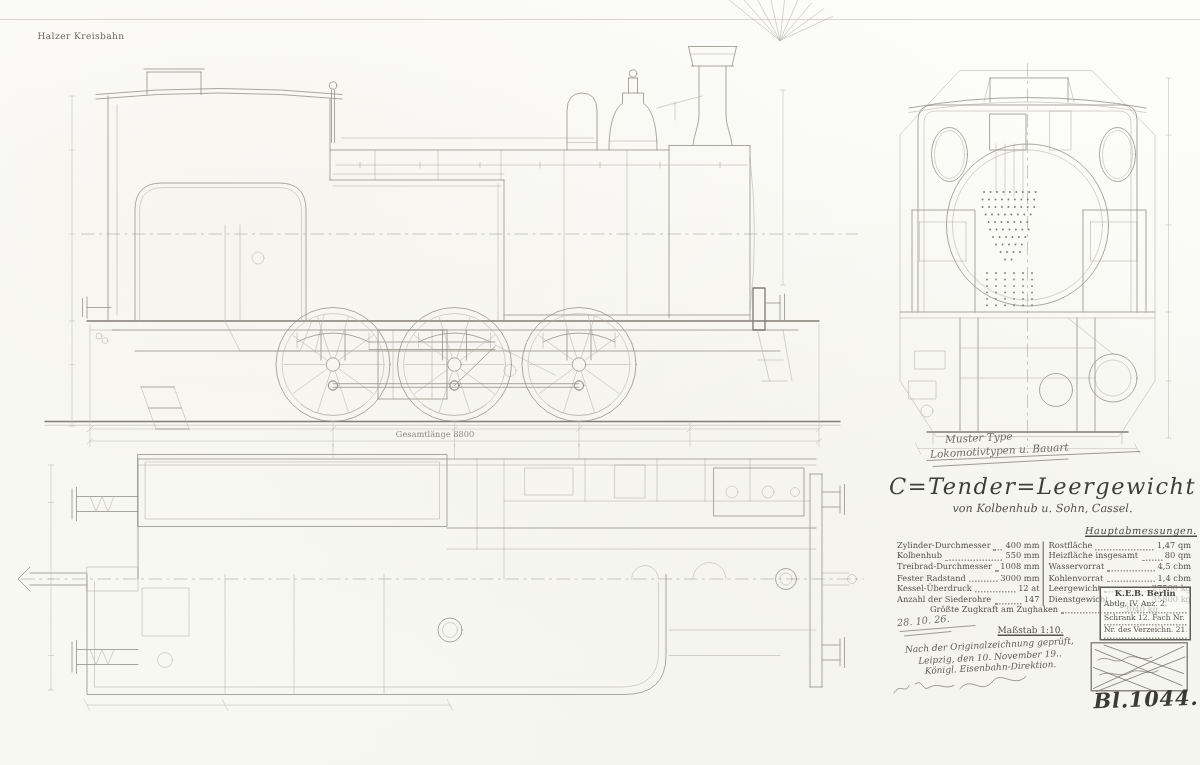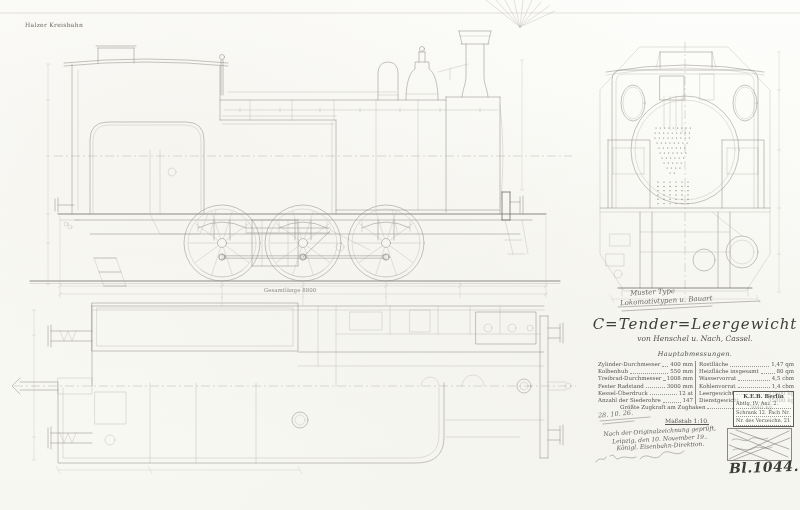--- a/index.html
+++ b/index.html
@@ -23,21 +23,21 @@
   .hw{stroke:#7d7b73;stroke-width:.5;fill:none;stroke-linecap:round;}
   .xout{stroke:#76746d;stroke-width:.55;fill:none;stroke-linecap:round;}
 
   .txt{position:absolute;white-space:nowrap;}
   .corner-label{left:25px;top:21px;font-size:6px;color:#6a675f;letter-spacing:.3px;}
   .dim-label{left:230px;top:287px;width:120px;text-align:center;font-size:5.5px;color:#8d8b85;}
   .note1{left:630px;top:286px;width:130px;font-style:italic;font-size:7px;color:#6e6c66;transform:rotate(-3deg);}
   .note2{left:620px;top:295px;width:160px;font-style:italic;font-size:7px;color:#6e6c66;transform:rotate(-3deg);}
   .tb-title{left:592px;top:315px;width:206px;text-align:center;font-style:italic;font-size:15px;color:#3e3e3a;letter-spacing:1px;}
   .tb-sub{left:592px;top:334px;width:206px;text-align:center;font-style:italic;font-size:7.5px;color:#55534e;}
-  .tb-head{left:592px;top:350px;width:206px;text-align:center;font-style:italic;font-size:6.5px;color:#4b4b48;letter-spacing:.4px;}
+  .tb-head{left:592px;top:350px;width:206px;text-align:right;font-style:italic;font-size:6.5px;color:#4b4b48;text-decoration:underline;letter-spacing:.4px;}
   .spec-table{left:598px;top:361px;width:196px;display:flex;font-size:5.5px;color:#55534e;}
   .spec-col{width:95px;}
   .spec-col.right{border-left:.6px solid #8f8d85;padding-left:3px;margin-left:2px;}
   .spec-row{display:flex;align-items:flex-end;line-height:7.2px;height:7.2px;}
   .spec-row .dots{flex:1;border-bottom:1px dotted #9b998f;margin:0 2px 1.5px 2px;}
   .footer-line{left:620px;top:404px;width:152px;display:flex;align-items:flex-end;font-size:5.5px;color:#55534e;}
   .footer-line .dots{flex:1;border-bottom:1px dotted #9b998f;margin:0 2px 1.5px 2px;}
   .date-note{left:598px;top:410px;font-style:italic;font-size:6.5px;color:#6e6c66;transform:rotate(-5deg);}
   .scale{left:642px;top:417px;width:90px;text-align:center;font-size:6px;color:#55534e;text-decoration:underline;}
   .approval{left:602px;top:427px;width:116px;text-align:center;font-style:italic;font-size:6px;line-height:7.5px;color:#5e5c56;transform:rotate(-3deg);}
@@ -286,21 +286,21 @@
     </g>
   </svg>
 
   <div class="txt corner-label">Halzer Kreisbahn</div>
   <div class="txt dim-label">Gesamtlänge 8800</div>
 
   <div class="txt note1">Muster Type</div>
   <div class="txt note2">Lokomotivtypen u. Bauart</div>
 
   <div class="txt tb-title">C=Tender=Leergewicht</div>
-  <div class="txt tb-sub">von Henschel u. Nach, Cassel.</div>
+  <div class="txt tb-sub">von Kolbenhub u. Sohn, Cassel.</div>
   <div class="txt tb-head">Hauptabmessungen.</div>
 
   <div class="txt spec-table">
     <div class="spec-col">
       <div class="spec-row">
           <span>Zylinder-Durchmesser</span>
           <span class="dots"></span>
           <span>400 mm</span>
         </div>
       <div class="spec-row">

